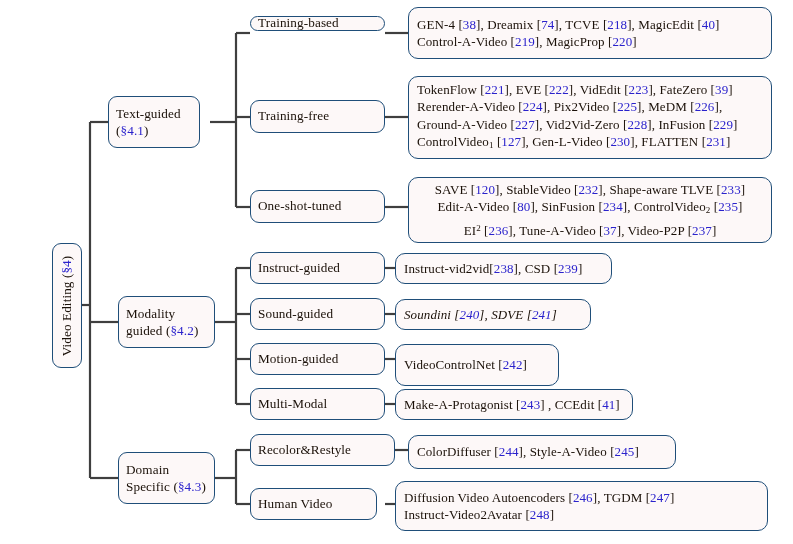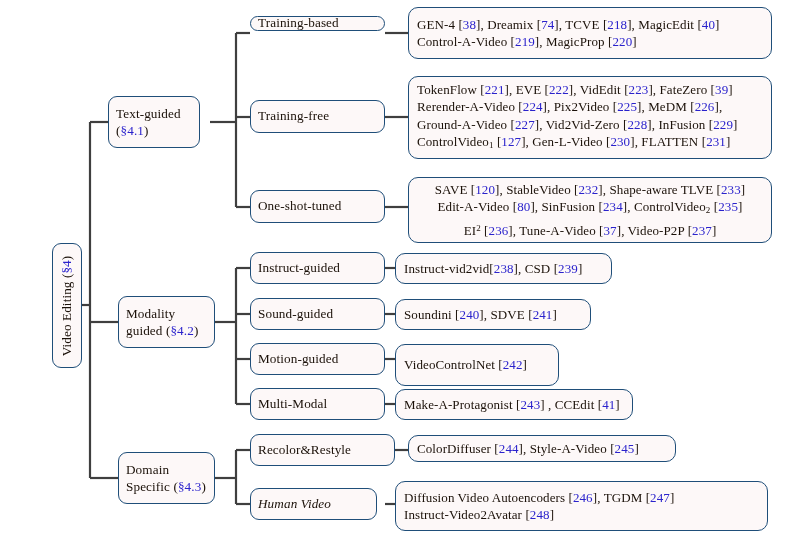--- a/index.html
+++ b/index.html
@@ -157,21 +157,21 @@
   </div>
   <div class="node" style="left:250px;top:343px;width:135px;height:32px;">
     <span>Motion-guided</span>
   </div>
   <div class="node" style="left:250px;top:388px;width:135px;height:32px;">
     <span>Multi-Modal</span>
   </div>
   <div class="node" style="left:250px;top:434px;width:145px;height:32px;">
     <span>Recolor&amp;Restyle</span>
   </div>
-  <div class="node" style="left:250px;top:488px;width:127px;height:32px;font-style:italic;">
+  <div class="node" style="left:250px;top:488px;width:127px;height:32px;">
     <span>Human Video</span>
   </div>
 
   <div class="node leaf" style="left:408px;top:7px;width:364px;height:52px;">
     <div class="lines">
         <div><span>GEN-4 [</span><span class="cit">38</span><span>], Dreamix [</span><span class="cit">74</span><span>], TCVE [</span><span class="cit">218</span><span>], MagicEdit [</span><span class="cit">40</span><span>]</span></div>
         <div><span>Control-A-Video [</span><span class="cit">219</span><span>], MagicProp [</span><span class="cit">220</span><span>]</span></div>
       </div>
   </div>
 
@@ -191,39 +191,39 @@
         <div><span>EI</span><sup>2</sup><span> [</span><span class="cit">236</span><span>], Tune-A-Video [</span><span class="cit">37</span><span>], Video-P2P [</span><span class="cit">237</span><span>]</span></div>
       </div>
   </div>
 
   <div class="node leaf" style="left:395px;top:253px;width:217px;height:31px;">
     <div class="lines">
         <div><span>Instruct-vid2vid[</span><span class="cit">238</span><span>], CSD [</span><span class="cit">239</span><span>]</span></div>
       </div>
   </div>
 
-  <div class="node leaf" style="left:395px;top:299px;width:196px;height:31px;">
+  <div class="node leaf" style="left:395px;top:299px;width:196px;height:31px;font-style:italic;">
     <div class="lines">
         <div><span>Soundini [</span><span class="cit">240</span><span>], SDVE [</span><span class="cit">241</span><span>]</span></div>
       </div>
   </div>
 
   <div class="node leaf" style="left:395px;top:344px;width:164px;height:42px;">
     <div class="lines">
         <div><span>VideoControlNet [</span><span class="cit">242</span><span>]</span></div>
       </div>
   </div>
 
   <div class="node leaf" style="left:395px;top:389px;width:238px;height:31px;">
     <div class="lines">
         <div><span>Make-A-Protagonist [</span><span class="cit">243</span><span>] , CCEdit [</span><span class="cit">41</span><span>]</span></div>
       </div>
   </div>
 
-  <div class="node leaf" style="left:408px;top:435px;width:268px;height:27px;">
+  <div class="node leaf" style="left:408px;top:435px;width:268px;height:34px;">
     <div class="lines">
         <div><span>ColorDiffuser [</span><span class="cit">244</span><span>], Style-A-Video [</span><span class="cit">245</span><span>]</span></div>
       </div>
   </div>
 
   <div class="node leaf" style="left:395px;top:481px;width:373px;height:50px;">
     <div class="lines">
         <div><span>Diffusion Video Autoencoders [</span><span class="cit">246</span><span>], TGDM [</span><span class="cit">247</span><span>]</span></div>
         <div><span>Instruct-Video2Avatar [</span><span class="cit">248</span><span>]</span></div>
       </div>

